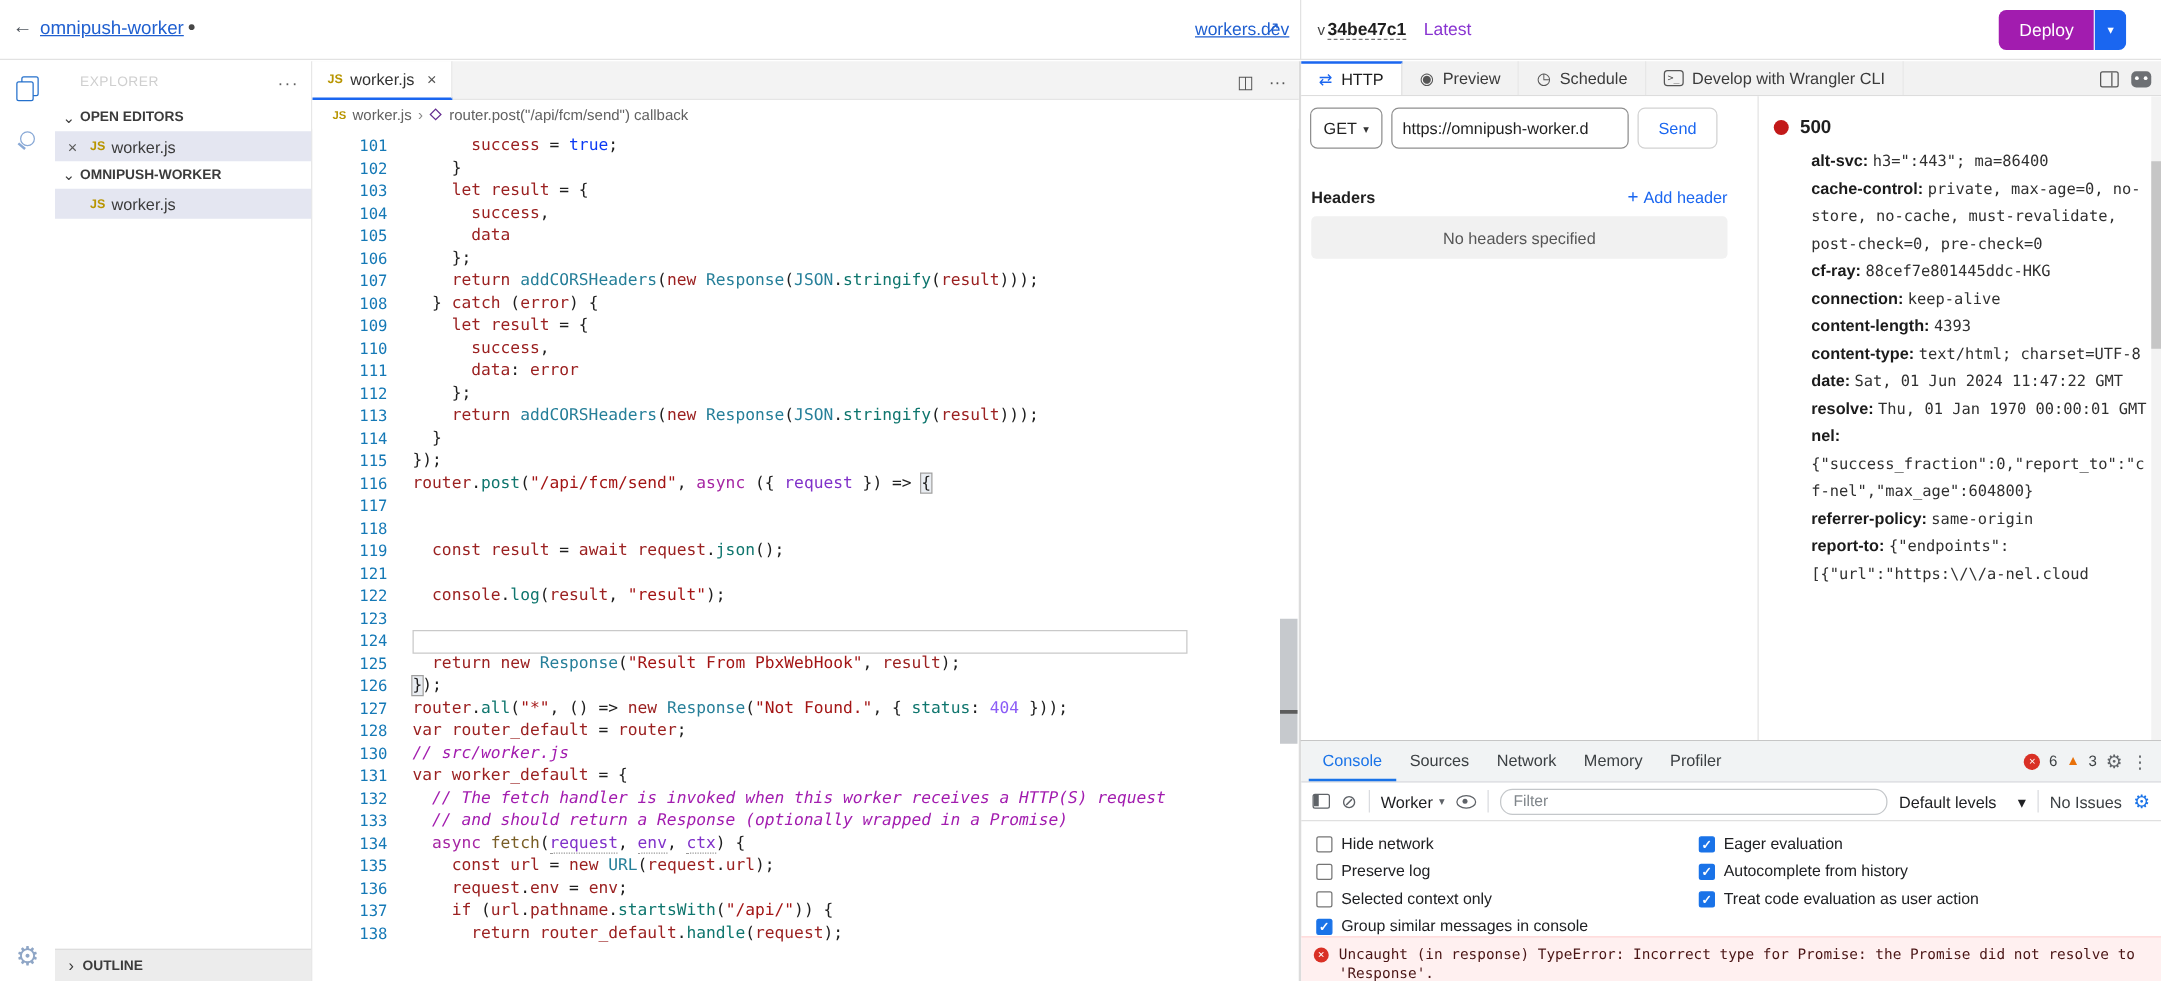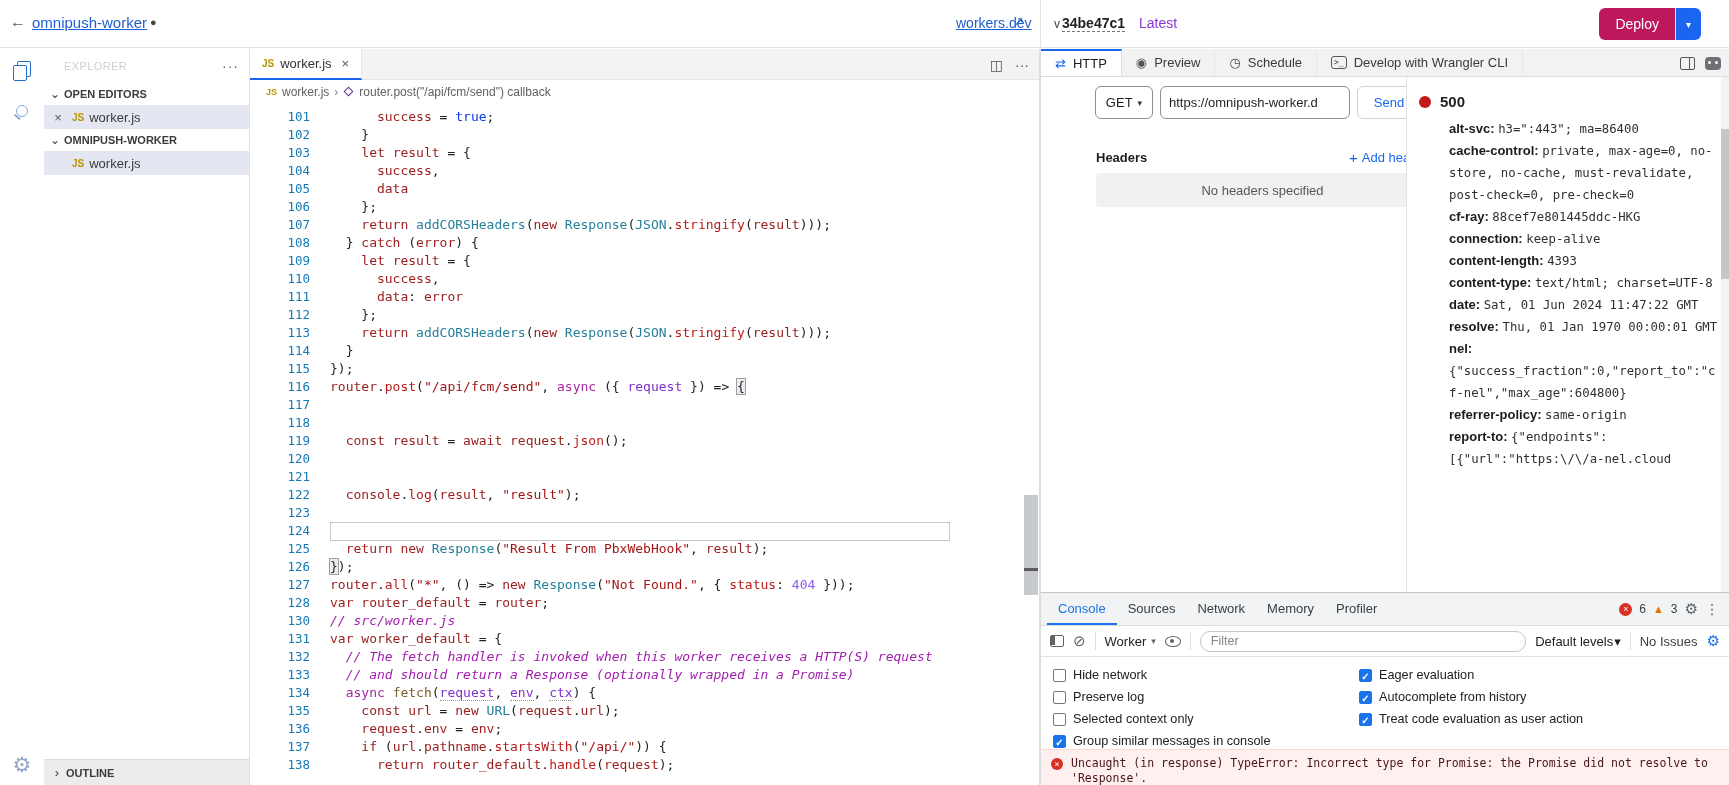--- a/index.html
+++ b/index.html
@@ -12,21 +12,21 @@
 .app-title { position:absolute; left:32px; top:14px; font-size:15px; color:#1f5fd0; text-decoration:underline; cursor:pointer; }
 .dirty-dot { position:absolute; left:150px; top:16px; font-size:11px; color:#474747; }
 .workers-link { position:absolute; left:956px; top:15px; font-size:14px; color:#1f5fd0; text-decoration:underline; cursor:pointer; }
 .workers-ext { position:absolute; left:1013px; top:14px; font-size:13px; color:#1f5fd0; }
 .topbar-div { position:absolute; left:1040px; top:0; width:1px; height:48px; background:#e2e2e2; }
 .version { position:absolute; left:1054px; top:15px; font-size:14px; color:#333; }
 .version .vp { font-size:12px; color:#444; margin-right:2px; }
 .version .vid { font-weight:700; color:#1f1f1f; border-bottom:1px dashed #767676; }
 .version .vbadge { color:#8934d1; margin-left:10px; }
 .deploy { position:absolute; right:28px; top:8px; height:32px; display:flex; cursor:pointer; }
-.deploy-main { background:#be185d; color:#fff; font-size:14px; padding:0 16px; display:flex; align-items:center; border-radius:6px 0 0 6px; }
+.deploy-main { background:#a21caf; color:#fff; font-size:14px; padding:0 16px; display:flex; align-items:center; border-radius:6px 0 0 6px; }
 .deploy-caret { background:#1a66f0; color:#fff; width:26px; display:flex; align-items:center; justify-content:center; border-left:1px solid rgba(255,255,255,.85); border-radius:0 6px 6px 0; font-size:10px; }
 
 
 .wb { position:absolute; left:0; top:49px; right:0; bottom:0; }
 
 
 .activitybar { position:absolute; left:0; top:0; width:44px; bottom:0; background:#fff; }
 .act-ic { width:44px; height:42px; display:flex; align-items:center; justify-content:center; cursor:pointer; }
 .files-ic { position:relative; width:18px; height:18px; }
 .files-ic::before { content:""; position:absolute; left:4px; top:0; width:12px; height:14px; border:1.6px solid #2470cc; border-radius:2px; background:#fff; }
@@ -62,42 +62,42 @@
 .breadcrumbs { height:23px; display:flex; align-items:center; padding-left:16px; font-size:12px; color:#616161; background:#fff; gap:5px; }
 .breadcrumbs .js-badge { color:#b89500; font-weight:700; font-size:9px; }
 .bc-sep { color:#888; font-size:12px; }
 .sym-ic { width:7px; height:7px; border:1.4px solid #652d90; transform:rotate(45deg); display:inline-block; margin:0 2px; }
 .codearea { position:absolute; top:54px; left:0; right:0; bottom:0; overflow:hidden; font-family:"DejaVu Sans Mono", monospace; font-size:13px; padding-top:5px; }
 .code-line { height:18px; line-height:18px; display:flex; position:relative; }
 .gutter { flex:0 0 60px; text-align:right; color:#1579b6; font-size:12.5px; }
 .lc { white-space:pre; padding-left:20px; color:#1e1e1e; }
 .code-line.cur::before { content:""; position:absolute; left:80px; top:0; width:618px; height:17px; border:1px solid #c9c9c9; }
 .tk-p{color:#1e1e1e} .tk-k{color:#9b2121} .tk-v{color:#9b2121} .tk-s{color:#a31515}
-.tk-f{color:#b91c1c} .tk-t{color:#267f99} .tk-b{color:#0b39f4} .tk-n{color:#8b5cf6}
+.tk-f{color:#0f766e} .tk-t{color:#267f99} .tk-b{color:#0b39f4} .tk-n{color:#8b5cf6}
 .tk-c{color:#a21caf;font-style:italic} .tk-kc{color:#a626a4} .tk-fn{color:#795e26}
 .tk-pm{color:#8031c9} .tk-pmu{color:#8031c9;border-bottom:1px dotted #999}
 .tk-brkt{outline:1px solid #9f9f9f; background:#e9edf2;}
 .ed-thumb { position:absolute; right:1px; top:446px; width:14px; height:100px; background:#c6c9cd; }
 .ed-mark { position:absolute; right:1px; top:519px; width:14px; height:3px; background:#5c5c5c; }
 
 
 .rightpanel { position:absolute; left:1040px; top:0; width:689px; bottom:193px; border-left:1px solid #dcdcdc; background:#fff; }
 .rp-tabbar { height:28px; background:#f2f2f2; border-bottom:1px solid #ddd; display:flex; position:relative; }
 .rp-tab { display:flex; align-items:center; gap:7px; padding:0 14px; font-size:13px; color:#3a3a3a; cursor:pointer; border-right:1px solid #e7e7e7; }
 .rp-tab.active { background:#fff; border-top:2.5px solid #1a66f0; color:#1b1b1b; border-right:1px solid #ddd; }
 .rp-ic { font-size:13px; color:#555; }
 .rp-tab.active .rp-ic { color:#1a66f0; }
 .ic-terminal { font-family:"DejaVu Sans Mono",monospace; font-size:8px; border:1.3px solid #555; border-radius:3px; padding:1px 2px; color:#444; }
 .rp-tab-icons { position:absolute; right:8px; top:0; height:28px; display:flex; align-items:center; gap:10px; }
 .book-ic { width:15px; height:13px; border:1.4px solid #565656; border-radius:2px; position:relative; cursor:pointer; }
 .book-ic::after { content:""; position:absolute; left:8px; top:0; width:1.4px; height:11px; background:#565656; }
 .discord-ic { width:16px; height:13px; background:#6d7074; border-radius:4px; position:relative; cursor:pointer; }
 .discord-ic::before { content:""; position:absolute; left:3px; top:4px; width:3px; height:3px; background:#fff; border-radius:50%; }
 .discord-ic::after { content:""; position:absolute; right:3px; top:4px; width:3px; height:3px; background:#fff; border-radius:50%; }
-.rp-req { position:absolute; left:0; top:28px; width:365px; bottom:0; background:#fff;margin-left:47px; }
+.rp-req { position:absolute; left:0; top:28px; width:365px; bottom:0; background:#fff; }
 .req-row { position:absolute; left:7px; top:9px; display:flex; gap:7px; }
 .method-btn { width:58px; height:33px; border:1px solid #8f8f8f; border-radius:6px; display:flex; align-items:center; justify-content:center; gap:5px; font-size:13px; color:#1f1f1f; cursor:pointer; background:#fff; }
 .method-btn .caret { font-size:9px; color:#333; }
 .url-input { width:190px; height:33px; border:1px solid #8f8f8f; border-radius:6px; padding:0 8px; font-size:13px; color:#1f1f1f; font-family:"Liberation Sans",sans-serif; }
 .send-btn { width:64px; height:33px; border:1px solid #d2d2d2; border-radius:6px; background:#fff; color:#1a66f0; font-size:13px; cursor:pointer; font-family:"Liberation Sans",sans-serif; }
 .hdr-row { position:absolute; left:8px; right:24px; top:72px; display:flex; justify-content:space-between; align-items:center; }
 .hdr-title { font-weight:700; font-size:13px; color:#1f1f1f; }
 .add-header { color:#1a66f0; font-size:13px; cursor:pointer; display:flex; align-items:center; gap:4px; }
 .add-header .plus { font-size:15px; }
 .no-headers { position:absolute; left:8px; right:24px; top:96px; height:34px; background:#f1f1f1; border-radius:4px; display:flex; align-items:center; justify-content:center; color:#565656; font-size:13px; }
@@ -126,21 +126,21 @@
 .panel-ic { width:14px; height:12px; border:1.5px solid #5f6368; border-radius:2px; position:relative; cursor:pointer; }
 .panel-ic::before { content:""; position:absolute; left:0; top:0; width:4px; height:9px; background:#5f6368; }
 .clear-ic { font-size:15px; color:#5f6368; cursor:pointer; }
 .tb-sep { width:1px; height:18px; background:#dadce0; }
 .ctx-sel { font-size:13px; color:#202124; display:flex; gap:5px; align-items:center; cursor:pointer; }
 .ctx-sel .caret { font-size:9px; color:#5f6368; }
 .eye-ic { width:16px; height:11px; border:1.5px solid #5f6368; border-radius:50%; position:relative; cursor:pointer; }
 .eye-ic::after { content:""; position:absolute; left:4.5px; top:2.5px; width:4px; height:4px; background:#5f6368; border-radius:50%; }
 .filter-input { flex:1; height:21px; border:1px solid #c4c7ca; border-radius:10px; padding:0 10px; font-size:12.5px; color:#202124; font-family:"Liberation Sans",sans-serif; }
 .filter-input::placeholder { color:#80868b; }
-.levels { font-size:13px; color:#202124; display:flex; gap:1px; align-items:flex-start; cursor:pointer; }
+.levels { font-size:13px; color:#202124; display:flex; gap:17px; align-items:flex-start; cursor:pointer; }
 .issues { font-size:13px; color:#3c4043; cursor:pointer; }
 .dt-gear-blue { font-size:15px; color:#1a73e8; cursor:pointer; }
 .dt-settings { position:absolute; left:0; right:0; top:64px; height:92px; }
 .chk-row { position:absolute; height:16px; display:flex; align-items:center; gap:7px; font-size:12.7px; color:#202124; cursor:pointer; }
 .chk { width:13px; height:13px; border:1.5px solid #757575; border-radius:2px; background:#fff; flex:0 0 13px; }
 .chk.on { background:#1a73e8; border-color:#1a73e8; color:#fff; font-size:10px; line-height:13px; text-align:center; font-weight:700; }
 .dt-error { position:absolute; left:0; right:0; top:156px; bottom:0; background:#fff0f0; border-top:1px solid #ffd6d6; padding:6px 8px 0 30px; font-family:"DejaVu Sans Mono",monospace; font-size:11.5px; line-height:14.5px; color:#4a1515; }
 .dt-err-ic { position:absolute; left:10px; top:8px; width:12px; height:12px; border-radius:50%; background:#d93025; color:#fff; font-size:9px; line-height:12px; text-align:center; }
 </style>
 </head>
@@ -293,24 +293,20 @@
             <span class="gutter">117</span>
             <span class="lc"></span>
           </div>
           <div class="code-line">
             <span class="gutter">118</span>
             <span class="lc"></span>
           </div>
           <div class="code-line">
             <span class="gutter">119</span>
             <span class="lc"><span class="tk-p">  </span><span class="tk-k">const</span><span class="tk-p"> </span><span class="tk-v">result</span><span class="tk-p"> = </span><span class="tk-k">await</span><span class="tk-p"> </span><span class="tk-v">request</span><span class="tk-p">.</span><span class="tk-f">json</span><span class="tk-p">();</span></span>
-          </div>
-          <div class="code-line">
-            <span class="gutter">120</span>
-            <span class="lc"></span>
           </div>
           <div class="code-line">
             <span class="gutter">121</span>
             <span class="lc"></span>
           </div>
           <div class="code-line">
             <span class="gutter">122</span>
             <span class="lc"><span class="tk-p">  </span><span class="tk-v">console</span><span class="tk-p">.</span><span class="tk-f">log</span><span class="tk-p">(</span><span class="tk-v">result</span><span class="tk-p">, </span><span class="tk-s">"result"</span><span class="tk-p">);</span></span>
           </div>
           <div class="code-line">

